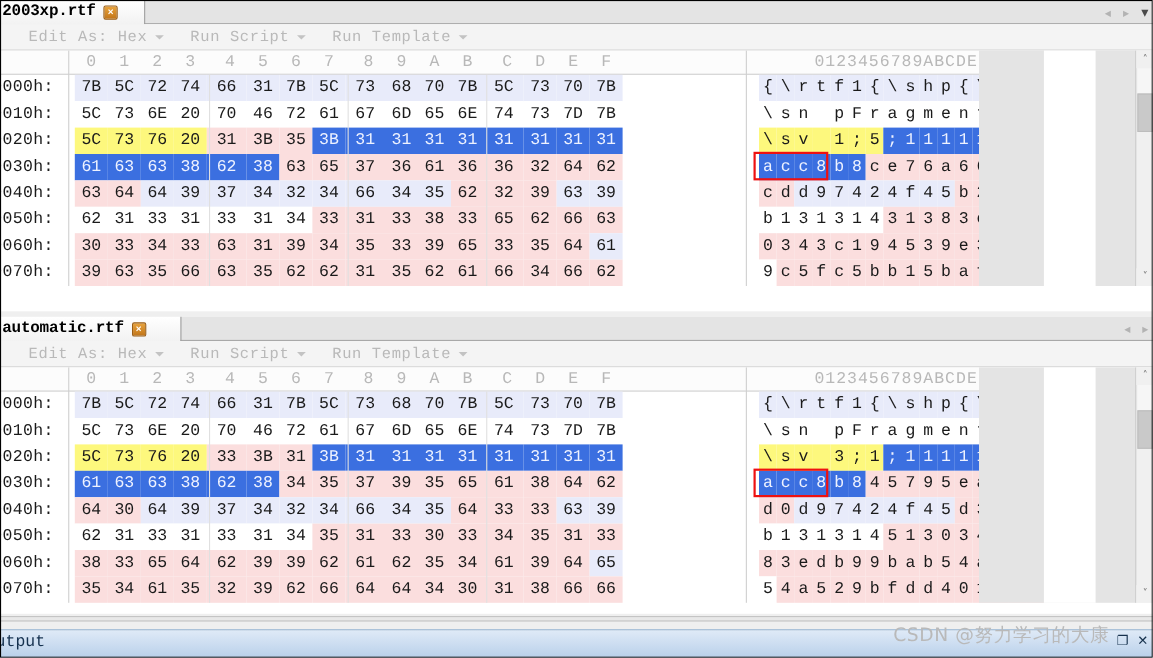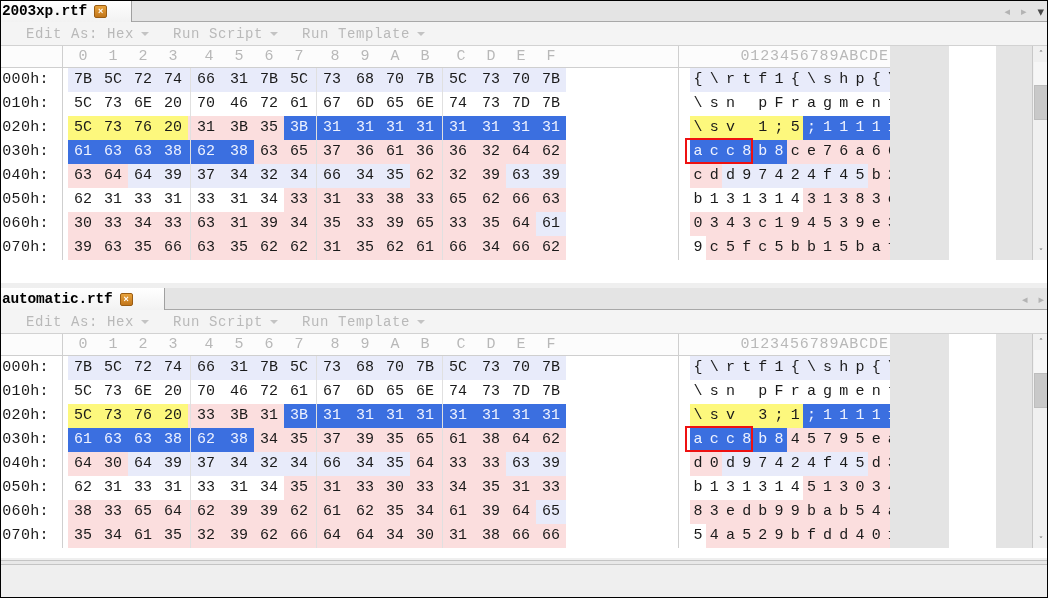--- a/index.html
+++ b/index.html
@@ -676,16 +676,24 @@
           <div class="vs-btn" style="top: 0px;">˄</div>
           <div class="vs-track-top" style="top: 16px; height: 23px;"></div>
           <div class="vs-thumb" style="top: 39px; height: 35px;"></div>
           <div class="vs-btn" style="bottom: 0px; top: 198px;">˅</div>
         </div>
         <div class="redbox" style="left: 685px; top: 92px; width: 68.04px; height: 26px;"></div>
       </div>
   </div>
 
   <div class="splitter" style="top:560px;"></div>
-
+  <div class="outputbar" style="top:572px;height:26px;">
+    <span class="output-label">utput</span>
+    <div class="output-btns">
+      <span>❐</span>
+      <span>✕</span>
+    </div>
+  </div>
+
+  <div class="watermark" style="left:812px;top:566px;">CSDN @努力学习的大康</div>
 
   <div class="outer-frame"></div>
 </div>
 
 </body></html>

